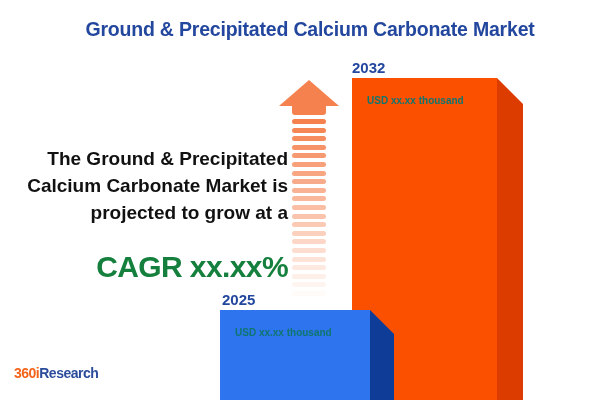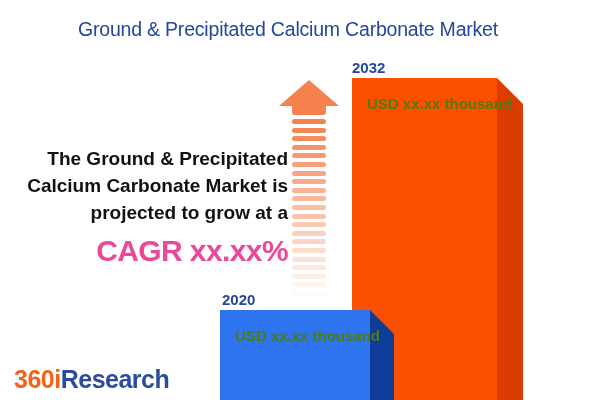--- a/index.html
+++ b/index.html
@@ -20,55 +20,56 @@
   }
 
   
   .chart-title {
     position: absolute;
     left: 0;
     top: 18px;
     width: 576px;
     text-align: center;
     font-size: 19.5px;
-    font-weight: normal;
+    font-weight: bold;
     color: #23479E;
     letter-spacing: -0.2px;
     white-space: nowrap;
+    padding-left: 22px;
   }
 
   
   .cagr-block {
     position: absolute;
     left: 18px;
     top: 146px;
     width: 270px;
     text-align: right;
   }
   .cagr-statement {
     font-size: 19px;
     font-weight: bold;
     color: #111111;
     line-height: 1.42;
   }
   .cagr-value {
-    margin-top: 8px;
+    margin-top: 24px;
     font-size: 30px;
     font-weight: bold;
-    color: #ec4899;
+    color: #15803d;
     letter-spacing: -0.6px;
     line-height: 1.05;
   }
 
   
   .logo {
     position: absolute;
     left: 14px;
     top: 365px;
-    font-size: 25px;
+    font-size: 14px;
     font-weight: bold;
     letter-spacing: -0.5px;
     white-space: nowrap;
   }
   .logo-360i { color: #F4631A; }
   .logo-research { color: #2B4C9B; }
 
   
   .growth-arrow {
     position: absolute;
@@ -122,23 +123,23 @@
   }
   .bar-face {
     position: absolute;
     box-sizing: border-box;
   }
   .bar-side {
     position: absolute;
   }
   .bar-value {
     position: absolute;
-    font-size: 15px;
-    font-weight: bold;
-    color: #4d7c0f;
+    font-size: 10px;
+    font-weight: bold;
+    color: #0f766e;
     white-space: nowrap;
   }
 
   
   #bar-2032-year  { left: 352px; top: 59px; }
   #bar-2032-face  { left: 352px; top: 78px; width: 145px; height: 322px; background: #FA5000; }
   #bar-2032-side  { left: 497px; top: 78px; width: 26px; height: 322px;
                     background: #DC3C00;
                     clip-path: polygon(0 0, 100% 26px, 100% 100%, 0 100%); }
   #bar-2032-value { left: 367px; top: 95px; }
@@ -200,18 +201,18 @@
         <div class="stripe" style="opacity: 0.127; background: rgb(245, 129, 78);"></div>
         <div class="stripe" style="opacity: 0.079; background: rgb(245, 129, 78);"></div>
         <div class="stripe" style="opacity: 0.03; background: rgb(245, 129, 78);"></div>
       </div>
   </div>
 
   <div class="bar-group layer-blue">
     <div id="bar-2024-side" class="bar-side"></div>
     <div id="bar-2024-face" class="bar-face"></div>
   </div>
-  <div id="bar-2024-year" class="bar-year layer-text">2020</div>
+  <div id="bar-2024-year" class="bar-year layer-text">2025</div>
   <div id="bar-2024-value" class="bar-value layer-text">USD xx.xx thousand</div>
 
   <div class="logo layer-text"><span class="logo-360i">360i</span><span class="logo-research">Research</span></div>
 
 </div>
 
 </body></html>

